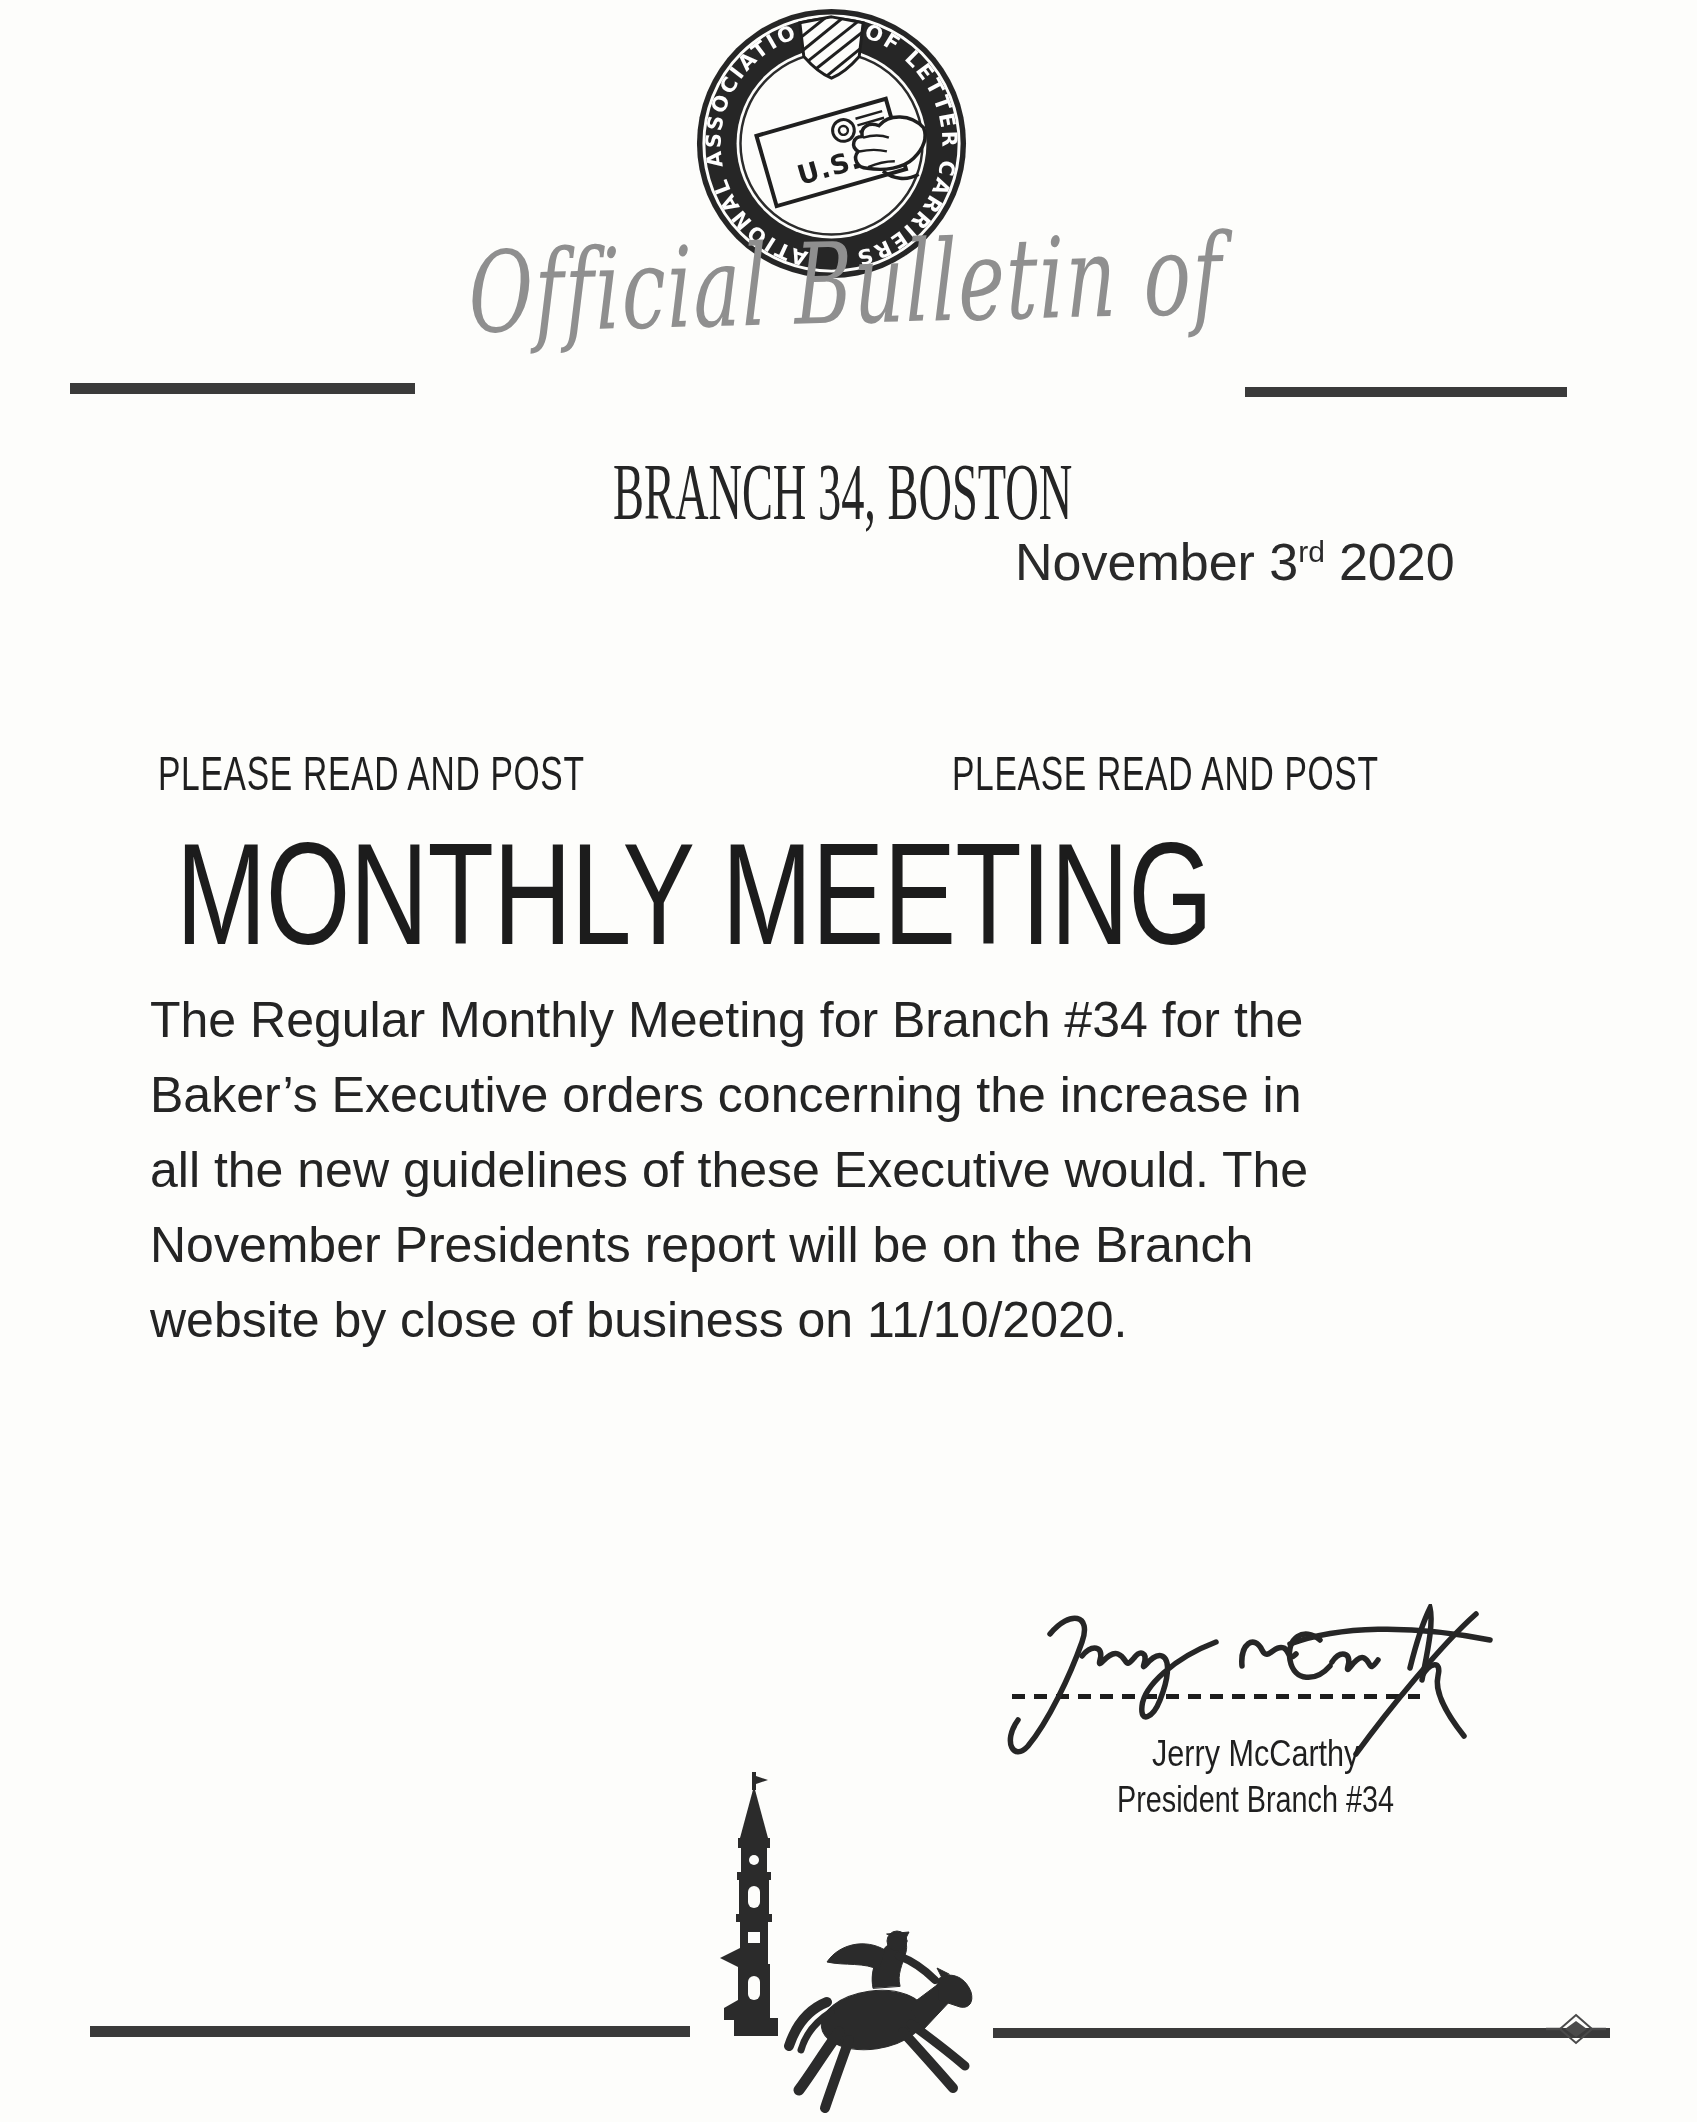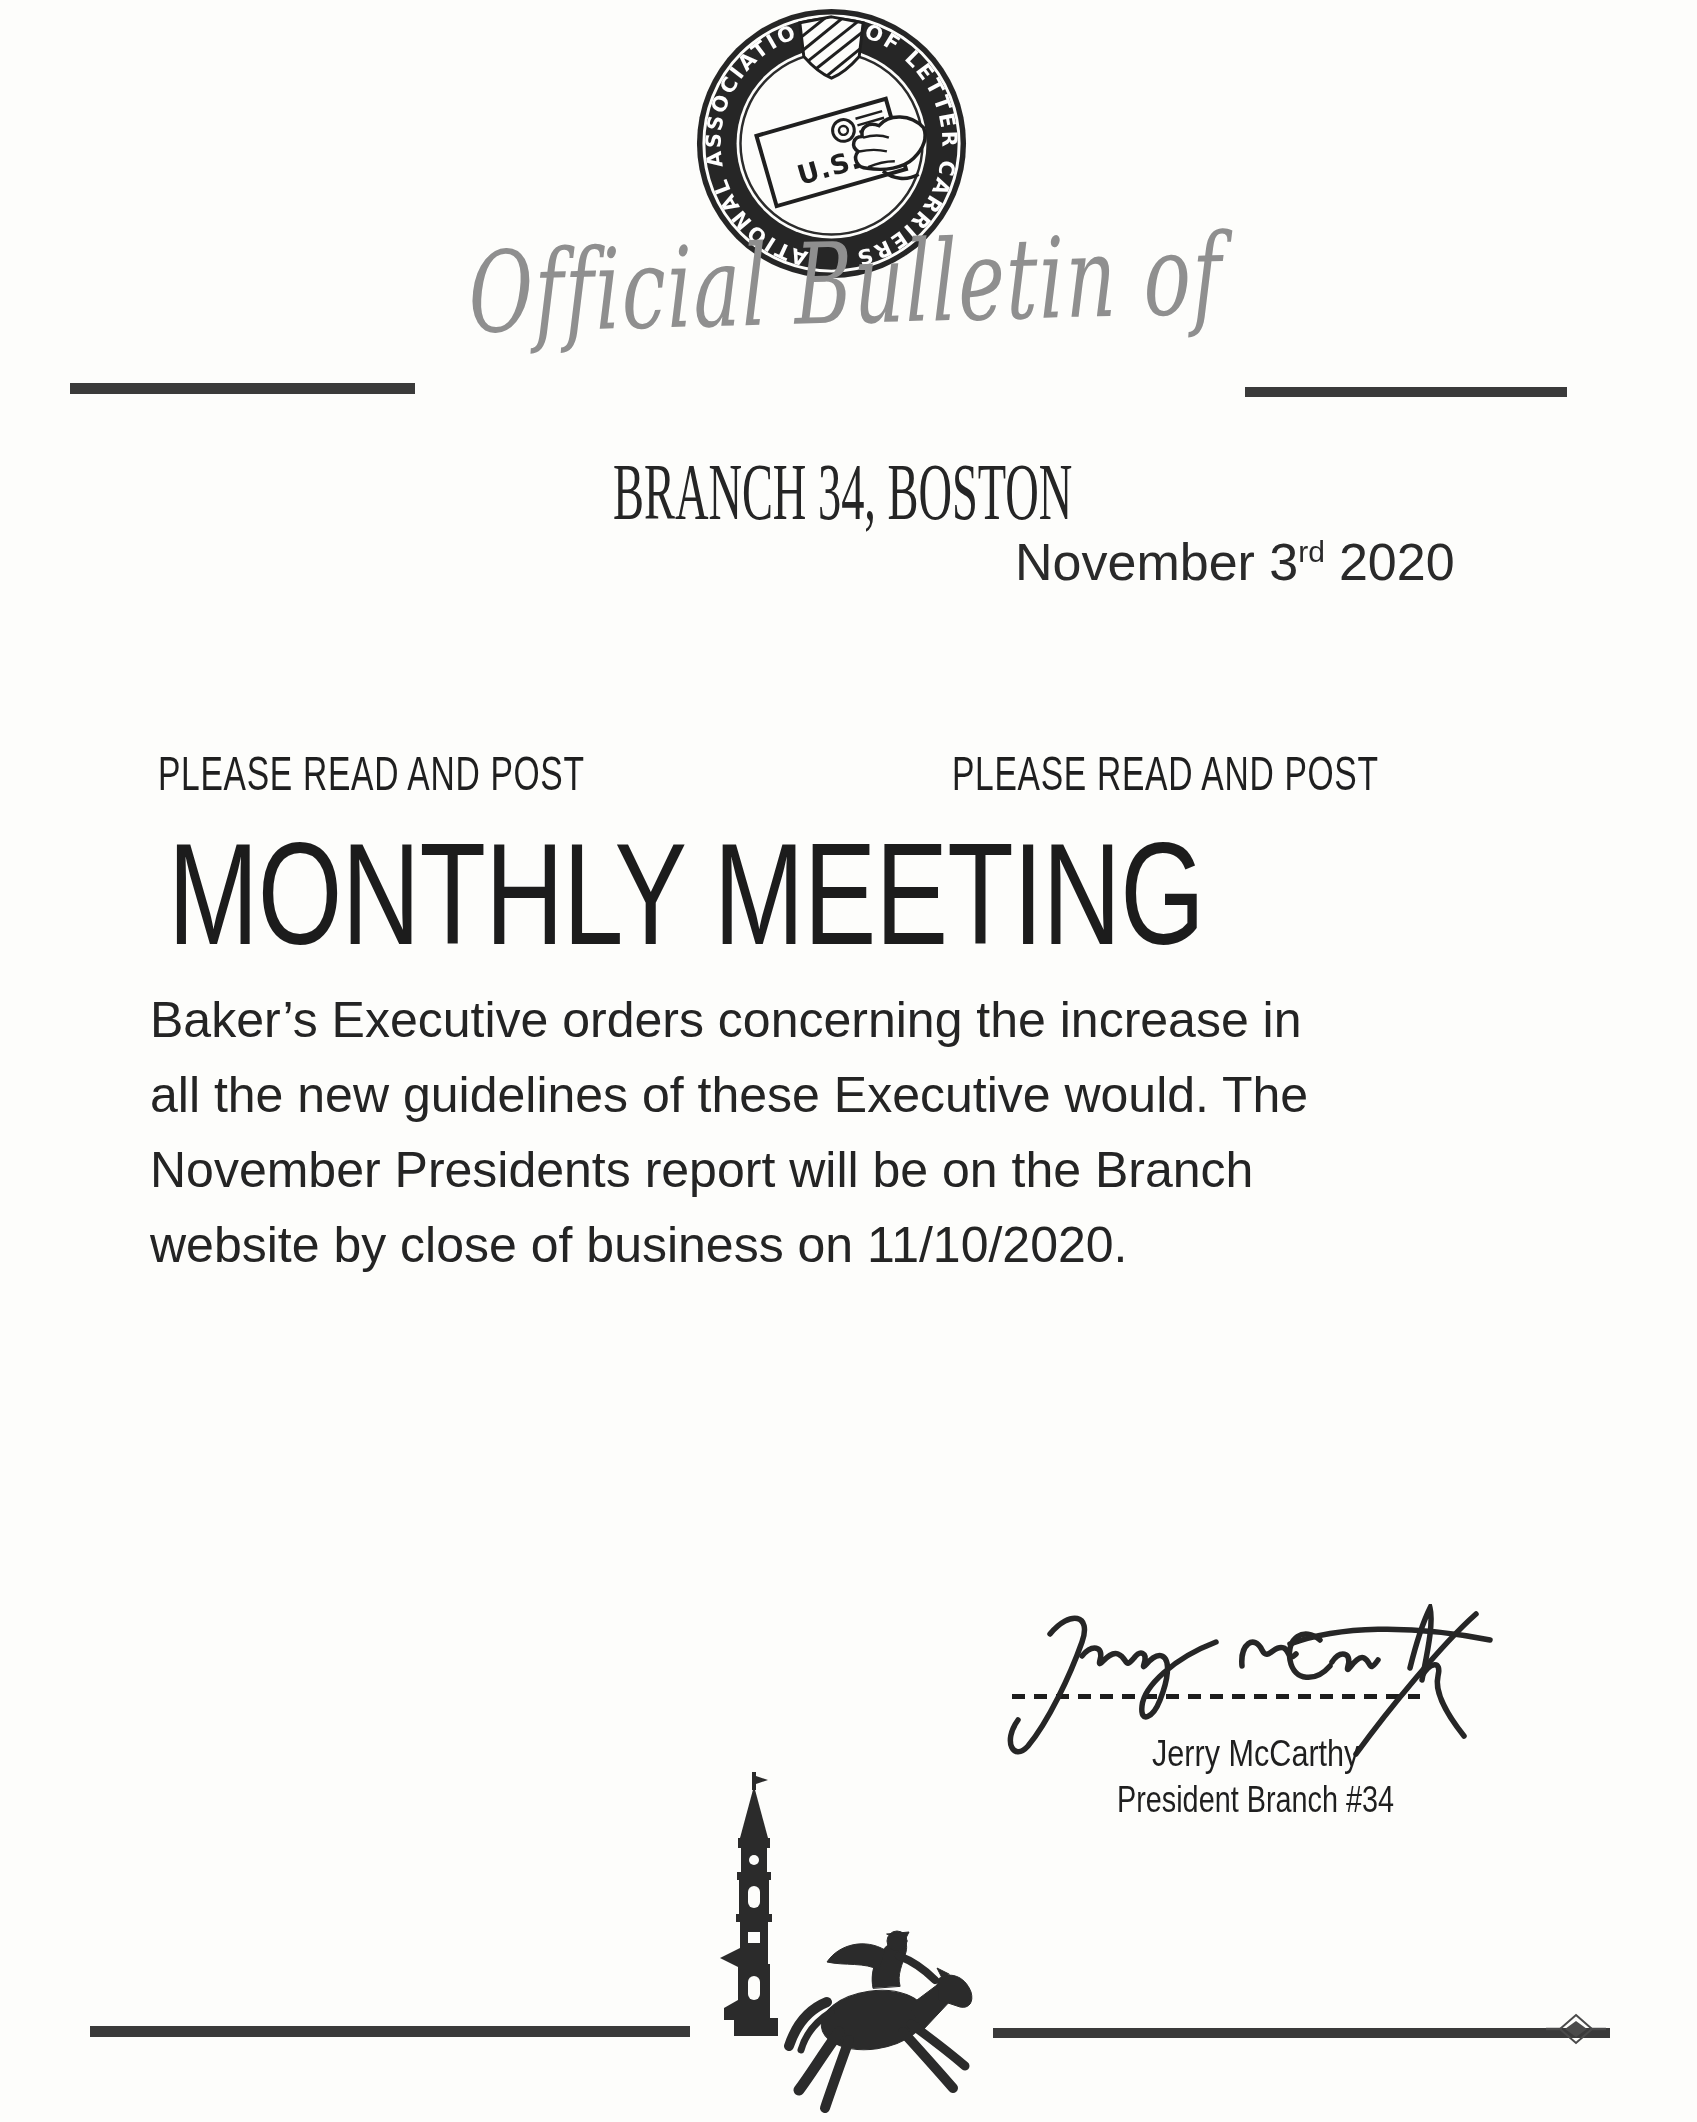--- a/index.html
+++ b/index.html
@@ -112,25 +112,26 @@
     <span>November 3</span><sup>rd</sup><span class="date-year">2020</span>
   </div>
 
   <div class="abs" style="left:158px;top:750px">
     <span class="squeeze notice">PLEASE READ AND POST</span>
   </div>
   <div class="abs" style="left:952px;top:750px">
     <span class="squeeze notice">PLEASE READ AND POST</span>
   </div>
 
-  <div class="abs" style="left:168px;top:822px">
+  <div class="abs" style="left:176px;top:822px">
     <span class="squeeze doc-title">MONTHLY MEETING</span>
   </div>
 
   <div class="abs body-text" style="left:150px;top:983px">
+    <div class="bl">The Regular Monthly Meeting for Branch #34 for the</div>
     <div class="bl">Baker’s Executive orders concerning the increase in</div>
     <div class="bl">all the new guidelines of these Executive would. The</div>
     <div class="bl">November Presidents report will be on the Branch</div>
     <div class="bl">website by close of business on 11/10/2020.</div>
   </div>
 
   <div class="abs sig-dash" style="left:1012px;top:1694px;width:408px"></div>
 
   <svg class="abs" style="left:990px;top:1604px" width="540" height="178" viewBox="0 0 540 178" role="img" aria-label="Jerry McCarthy">
     <g fill="none" stroke="#262626" stroke-width="5.5" stroke-linecap="round">

